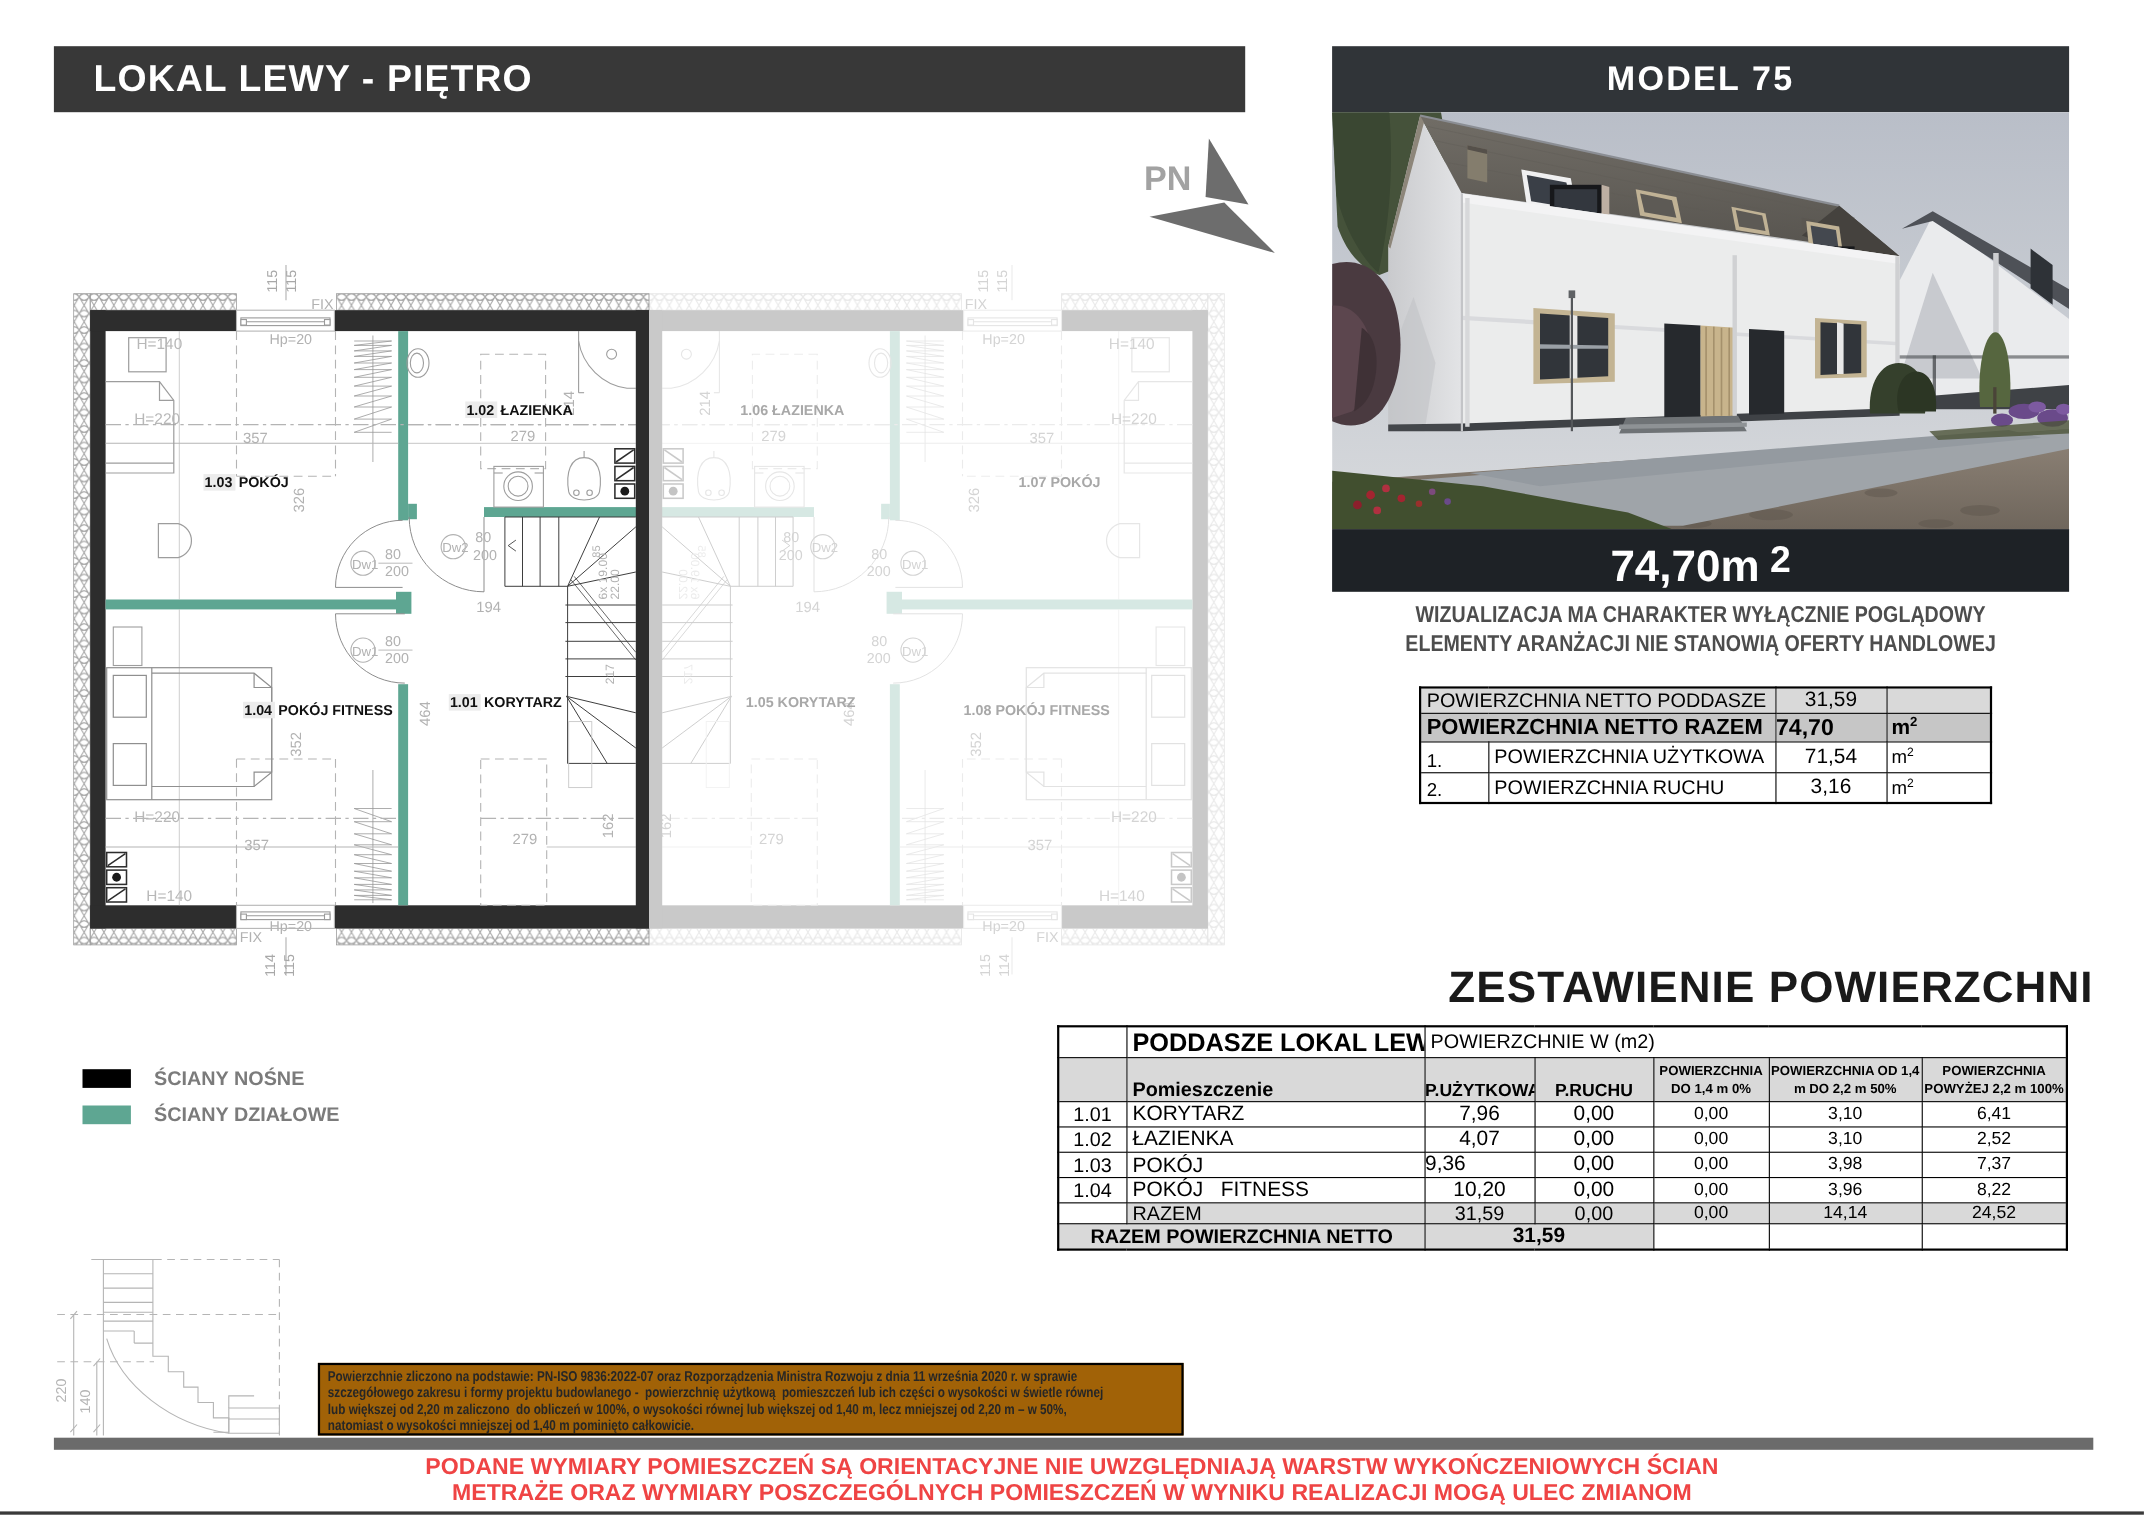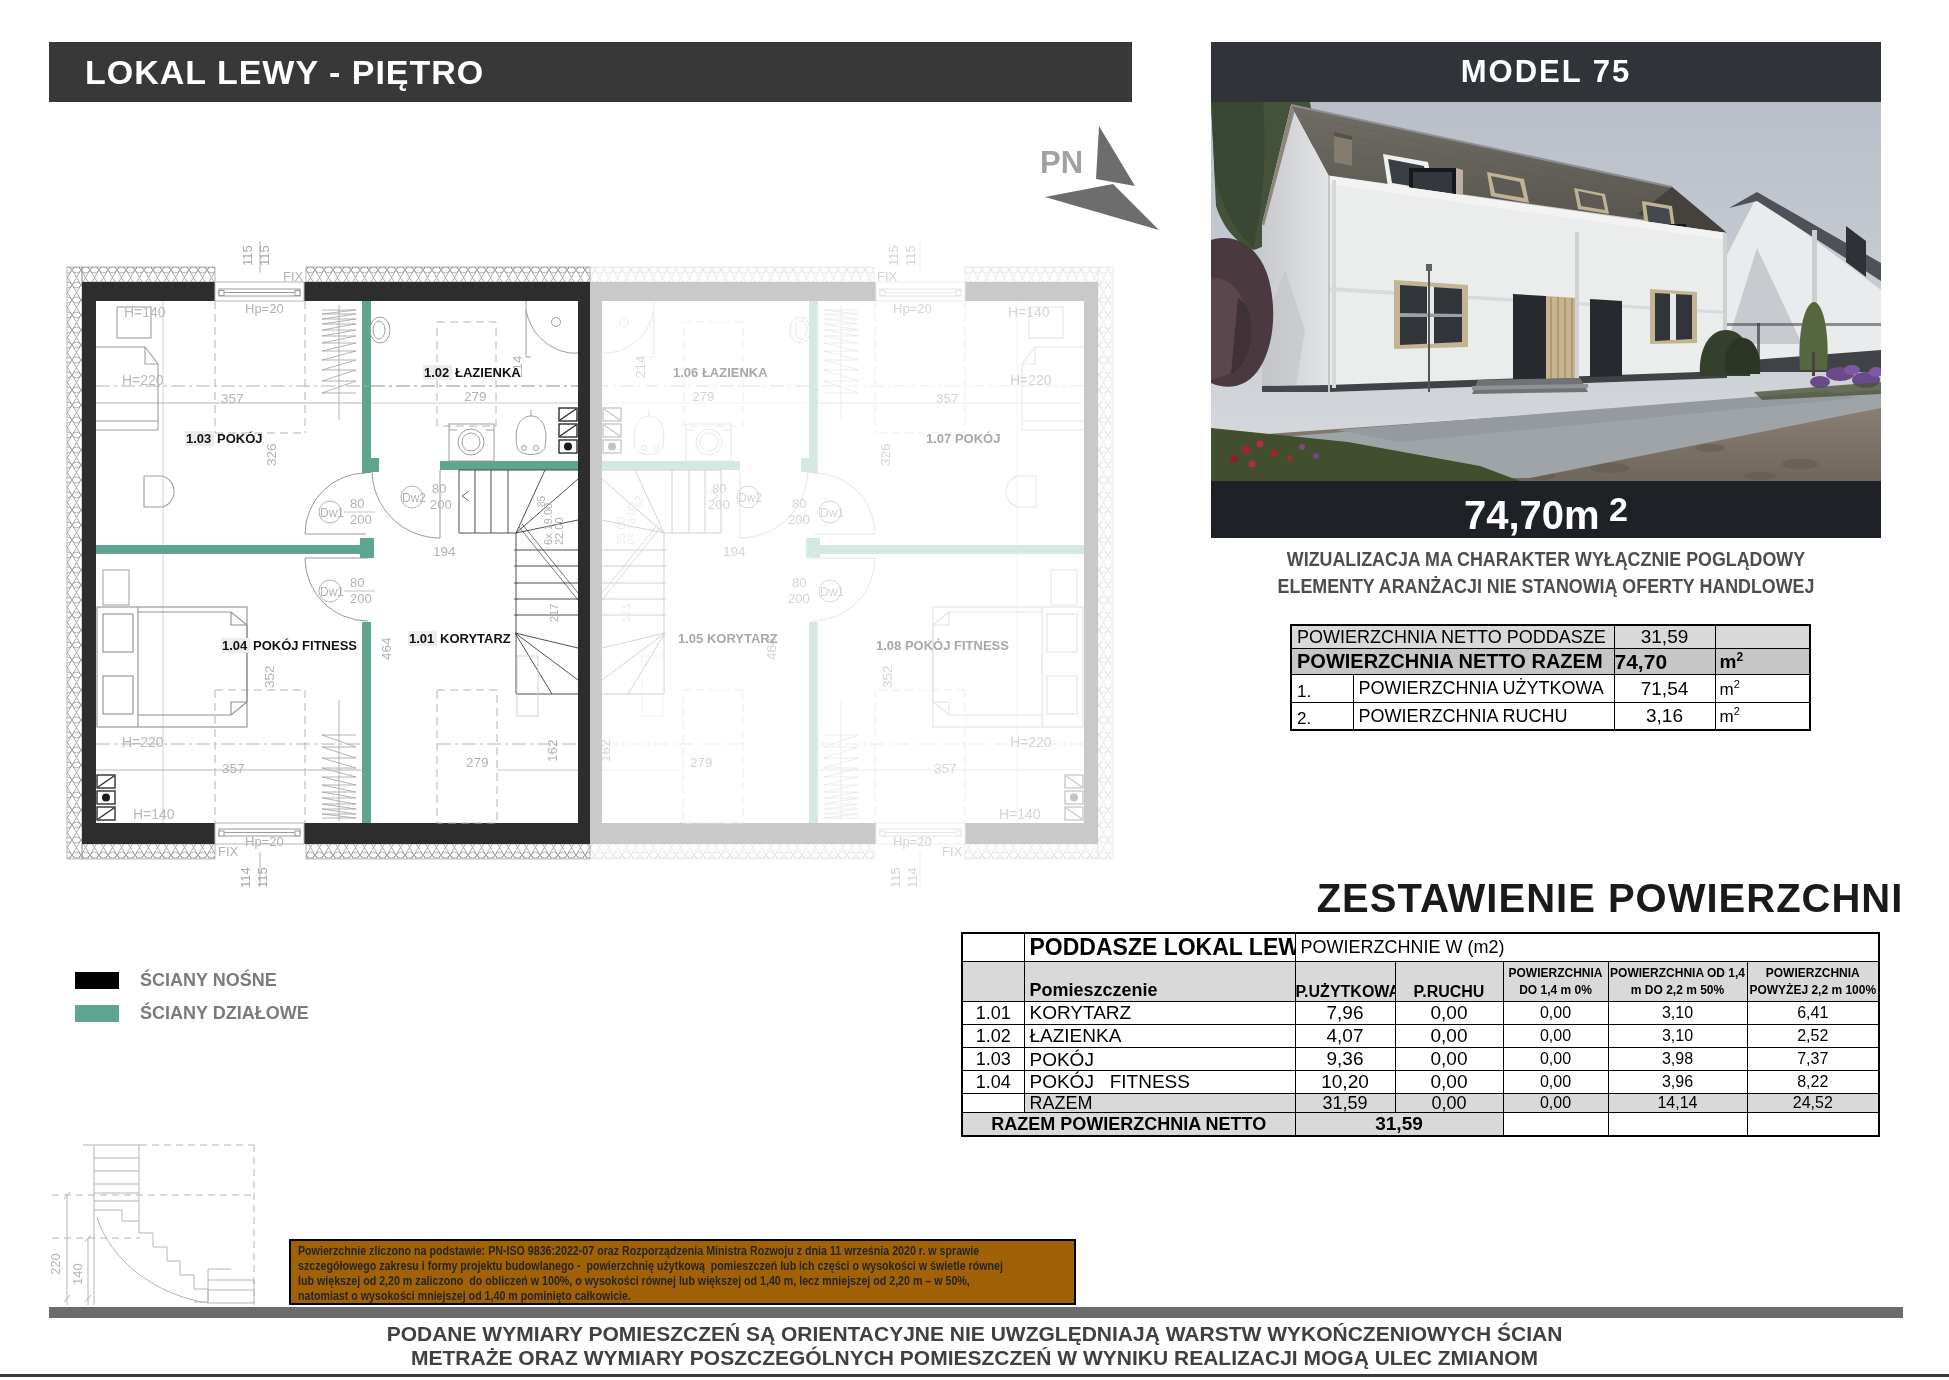--- a/index.html
+++ b/index.html
@@ -274,21 +274,21 @@
     <td style="border:1px solid #000;font-size:19px;line-height:22px;padding-left:5px;">ŁAZIENKA</td>
     <td style="border:1px solid #000;font-size:19px;text-align:center;">4,07</td>
     <td style="border:1px solid #000;font-size:19px;text-align:center;">0,00</td>
     <td style="border:1px solid #000;font-size:16px;text-align:center;">0,00</td>
     <td style="border:1px solid #000;font-size:16px;text-align:center;">3,10</td>
     <td style="border:1px solid #000;font-size:16px;text-align:center;">2,52</td>
   </tr>
   <tr>
     <td style="border:1px solid #000;height:21px;font-size:18px;line-height:21px;text-align:center;">1.03</td>
     <td style="border:1px solid #000;font-size:19px;line-height:21px;padding-left:5px;">POKÓJ</td>
-    <td style="border:1px solid #000;font-size:19px;text-align:center;">9,36</td>
+    <td style="border:1px solid #000;font-size:19px;text-align:left;">9,36</td>
     <td style="border:1px solid #000;font-size:19px;text-align:center;">0,00</td>
     <td style="border:1px solid #000;font-size:16px;text-align:center;">0,00</td>
     <td style="border:1px solid #000;font-size:16px;text-align:center;">3,98</td>
     <td style="border:1px solid #000;font-size:16px;text-align:center;">7,37</td>
   </tr>
   <tr>
     <td style="border:1px solid #000;height:22px;font-size:18px;line-height:22px;text-align:center;">1.04</td>
     <td style="border:1px solid #000;font-size:19px;line-height:22px;padding-left:5px;">POKÓJ&nbsp;&nbsp;&nbsp;FITNESS</td>
     <td style="border:1px solid #000;font-size:19px;text-align:center;">10,20</td>
     <td style="border:1px solid #000;font-size:19px;text-align:center;">0,00</td>
@@ -668,15 +668,15 @@
   <polygon points="69,11 105,71 66,64" fill="#6d6d6d"></polygon>
   <polygon points="15,82 83,69 129,115" fill="#6d6d6d"></polygon>
 </svg>
 
 <div class="abs" style="left:289px;top:1239px;width:787px;height:66px;border:2px solid #000;box-sizing:border-box;background:#a16207;color:#262626;font-weight:bold;font-size:13px;line-height:15px;padding:2px 0 0 7px;white-space:nowrap;">
     <div style="transform:scale(0.82,1);transform-origin:left top;">Powierzchnie zliczono na podstawie: PN-ISO 9836:2022-07 oraz Rozporządzenia Ministra Rozwoju z dnia 11 września 2020 r. w sprawie<br>szczegółowego zakresu i formy projektu budowlanego -&nbsp; powierzchnię użytkową&nbsp; pomieszczeń lub ich części o wysokości w świetle równej<br>lub większej od 2,20 m zaliczono&nbsp; do obliczeń w 100%, o wysokości równej lub większej od 1,40 m, lecz mniejszej od 2,20 m – w 50%,<br>natomiast o wysokości mniejszej od 1,40 m pominięto całkowicie.</div>
   </div>
 
 <div class="abs" style="left:49px;top:1307px;width:1854px;height:11px;background:#6b6b6b;"></div>
 
-<div class="abs" style="left:0px;top:1322px;width:1949px;text-align:center;color:#404040;font-weight:bold;font-size:21px;line-height:24px;">PODANE WYMIARY POMIESZCZEŃ SĄ ORIENTACYJNE NIE UWZGLĘDNIAJĄ WARSTW WYKOŃCZENIOWYCH ŚCIAN<br>METRAŻE ORAZ WYMIARY POSZCZEGÓLNYCH POMIESZCZEŃ W WYNIKU REALIZACJI MOGĄ ULEC ZMIANOM</div>
+<div class="abs" style="left:0px;top:1322px;width:1949px;text-align:center;color:#ef4444;font-weight:bold;font-size:21px;line-height:24px;">PODANE WYMIARY POMIESZCZEŃ SĄ ORIENTACYJNE NIE UWZGLĘDNIAJĄ WARSTW WYKOŃCZENIOWYCH ŚCIAN<br>METRAŻE ORAZ WYMIARY POSZCZEGÓLNYCH POMIESZCZEŃ W WYNIKU REALIZACJI MOGĄ ULEC ZMIANOM</div>
 
 <div class="abs" style="left:0px;top:1374px;width:1949px;height:3px;background:#3a3a3a;"></div>
 
 </body></html>

